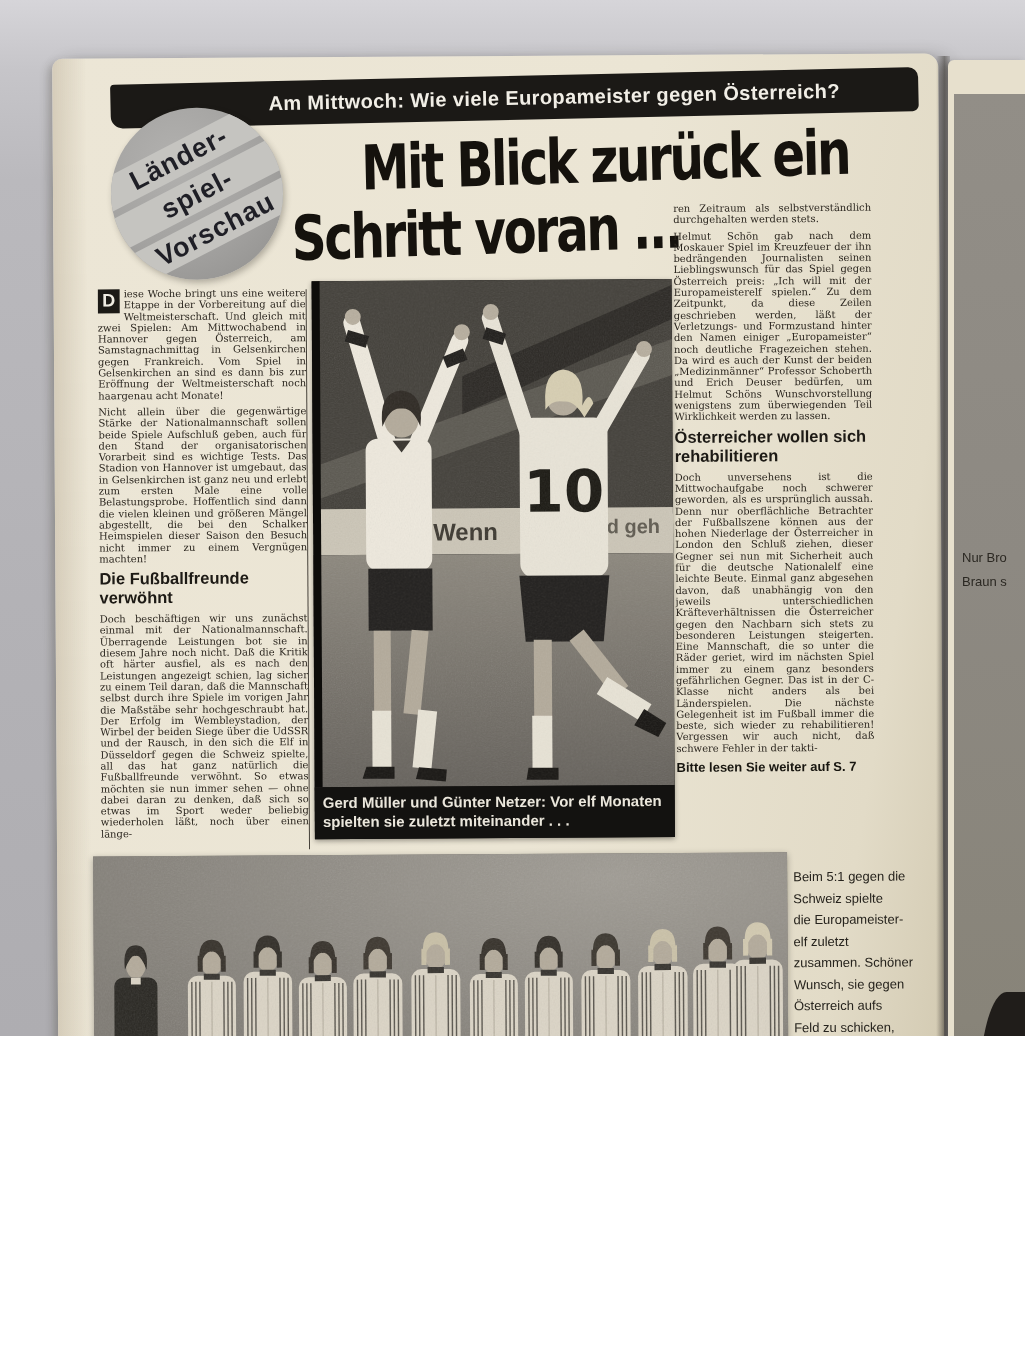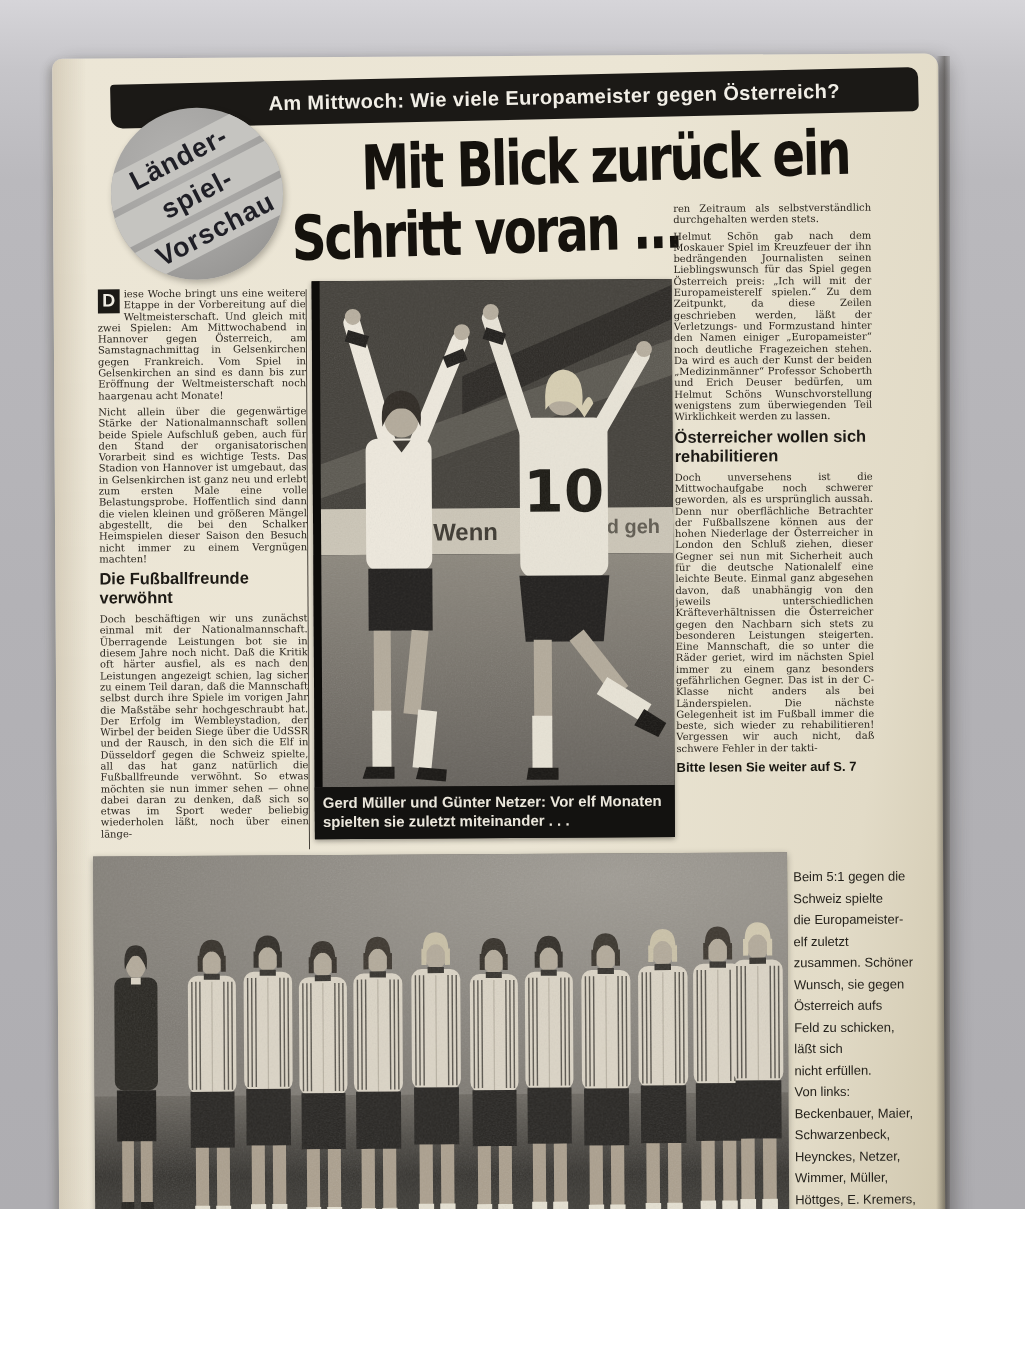--- a/index.html
+++ b/index.html
@@ -1,17 +1,17 @@
 <!DOCTYPE html>
 <html lang="de"><head>
 <meta charset="utf-8">
 <style>
   html,body{margin:0;padding:0;}
   body{font-family:"Liberation Sans",sans-serif;}
-  .scene{position:relative;width:1025px;height:1209px;overflow:hidden;
+  .scene{position:relative;width:1025px;height:1036px;overflow:hidden;
          background:linear-gradient(180deg,#d6d5d9 0px,#c6c5c9 70px,#bab9bd 180px,#b3b2b6 600px,#aeadb1 100%);}
   
   .page{position:absolute;left:56px;top:56px;width:886px;height:1252px;
         background:linear-gradient(100deg,#ece6d6 0%,#ebe5d4 55%,#e2dbc7 85%,#cfc6ad 99%);
         border-radius:10px 14px 26px 8px;
         box-shadow:10px 6px 18px rgba(40,38,34,.38), -4px 4px 8px rgba(60,55,45,.25);
         transform:rotate(-0.35deg);}
   .page::before{content:"";position:absolute;inset:0;border-radius:inherit;pointer-events:none;
         background:linear-gradient(90deg,rgba(125,105,75,.20) 0,rgba(125,105,75,0) 34px),
                    linear-gradient(0deg,rgba(125,105,75,.18) 0,rgba(125,105,75,0) 30px);}
@@ -265,14 +265,21 @@
 Schwarzenbeck,
 Heynckes, Netzer,
 Wimmer, Müller,
 Höttges, E. Kremers,
 Breitner, Hoeneß.</div>
 
   </div>
 
   <div class="gap"></div>
 
+  <div class="neighbor">
+    <div class="nphoto">
+      <div class="ncap">Nur Bro
+Braun s</div>
+      <div class="ndark"></div>
+    </div>
+  </div>
 
 </div>
 
 </body></html>

